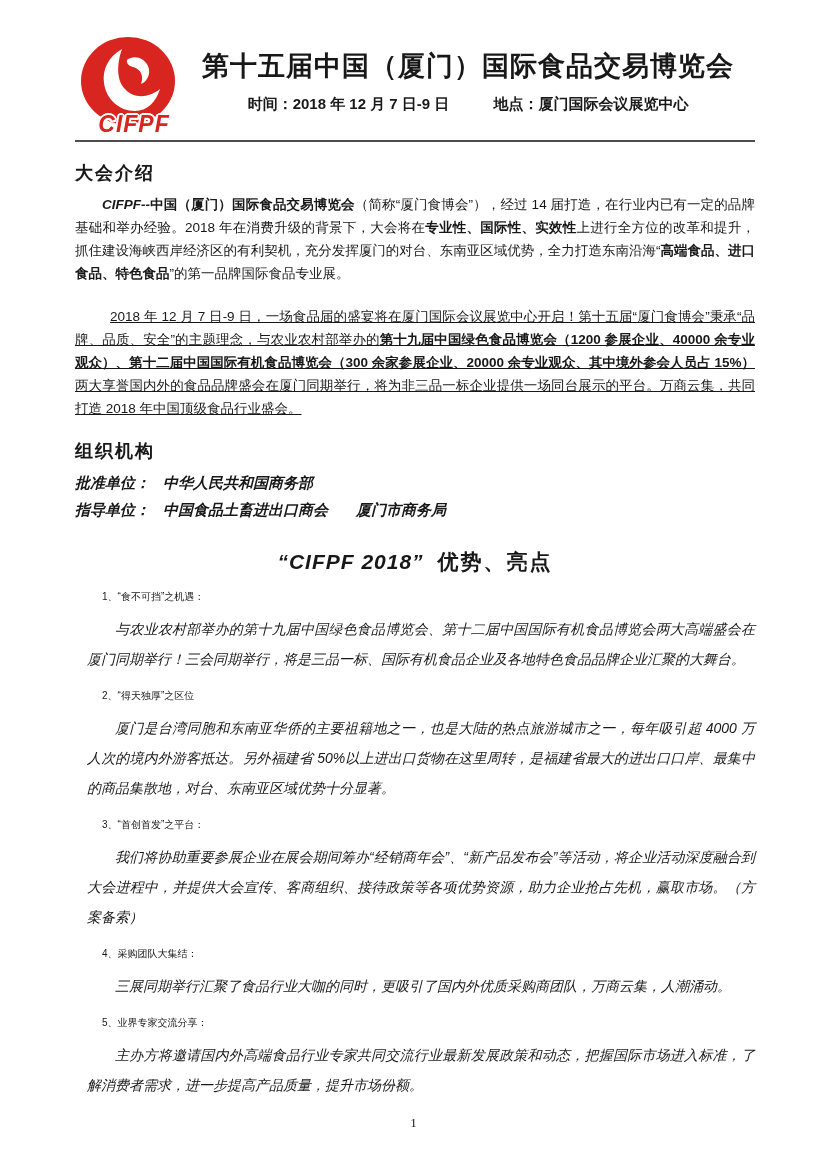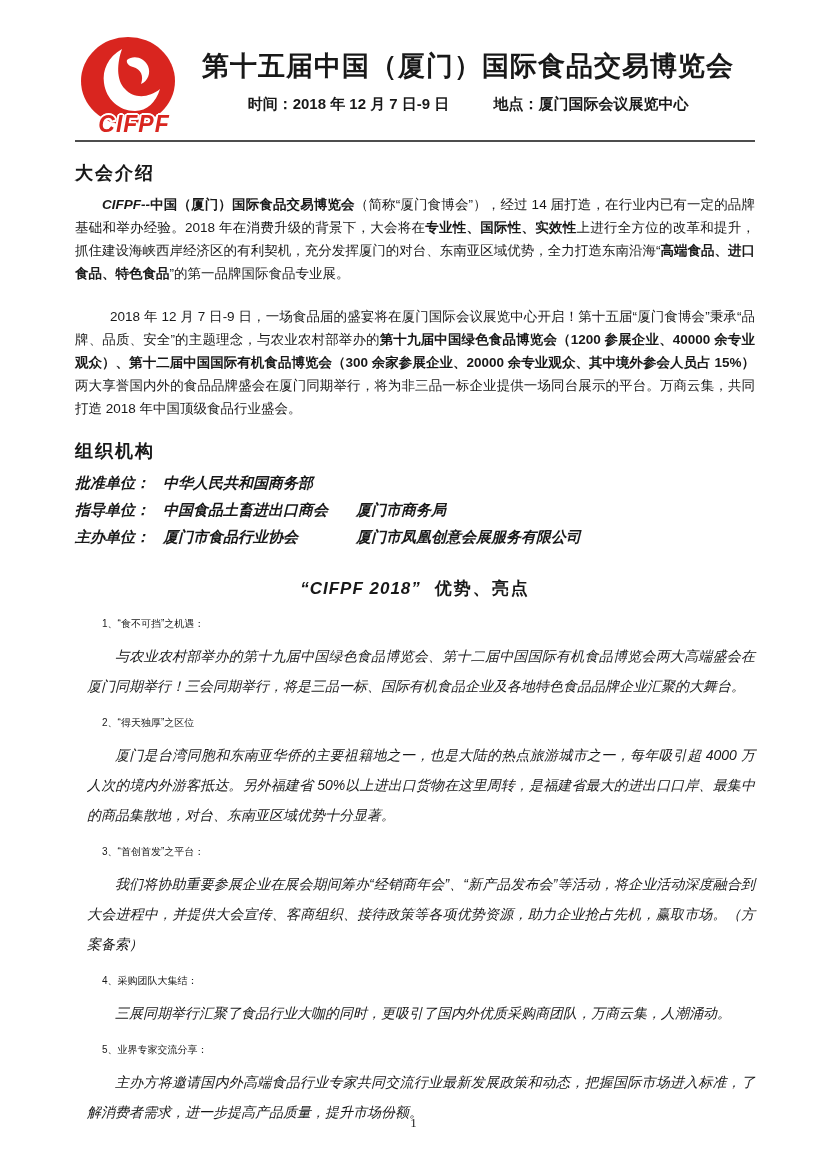--- a/index.html
+++ b/index.html
@@ -43,33 +43,33 @@
   
   .section-h {
     margin:20px 0 0 0; text-align:left;
     font-size:18px; font-weight:bold; letter-spacing:2px; line-height:22px;
   }
   .body-p {
     margin:9px 0 0 0;
     font-size:13.5px; line-height:23px;
     text-align:justify; text-indent:2em;
   }
-  .p2 { margin-top:20px; text-indent:2.6em; }
+  .p2 { margin-top:20px; text-indent:2.6em;text-decoration:underline; }
   .b  { font-weight:bold; }
   .bi { font-weight:bold; font-style:italic; }
 
   
   .org { margin-top:7px; }
   .org-row { display:flex; font-weight:bold; font-size:15px; line-height:27px;font-style:italic; }
   .org-label { width:88px; flex:none; }
   .org-col1 { width:193px; flex:none; }
   .org-col2 { flex:1; }
 
   
-  .cifpf-h { margin:26px 0 0 0; text-align:center; font-size:17px; line-height:26px; }
+  .cifpf-h { margin:26px 0 0 0; text-align:center; font-size:21px; line-height:26px; }
   .cifpf-h .quote { font-weight:bold; font-style:italic; letter-spacing:1px; }
   .cifpf-h .rest  { font-weight:bold; letter-spacing:2px; margin-left:14px; }
   .item-h {
     margin:12px 0 0 0; padding-left:27px;
     font-size:10px; font-weight:normal; line-height:20px;
   }
   .item-p {
     margin:7px 0 0 12px;
     font-size:14px; line-height:30px;
     text-align:justify; text-indent:2em;font-style:italic;
@@ -129,25 +129,20 @@
       <div class="org-row">
         <span class="org-label">批准单位：</span>
         <span class="org-col1">中华人民共和国商务部</span>
         <span class="org-col2"></span>
       </div>
       <div class="org-row">
         <span class="org-label">指导单位：</span>
         <span class="org-col1">中国食品土畜进出口商会</span>
         <span class="org-col2">厦门市商务局</span>
       </div>
-      <div class="org-row">
-        <span class="org-label">主办单位：</span>
-        <span class="org-col1">厦门市食品行业协会</span>
-        <span class="org-col2">厦门市凤凰创意会展服务有限公司</span>
-      </div>
     </div>
 
     <h2 class="cifpf-h"><span class="quote">“CIFPF 2018”</span><span class="rest">优势、亮点</span></h2>
 
     <h3 class="item-h">1、“食不可挡”之机遇：</h3>
     <p class="item-p">与农业农村部举办的第十九届中国绿色食品博览会、第十二届中国国际有机食品博览会两大高端盛会在厦门同期举行！三会同期举行，将是三品一标、国际有机食品企业及各地特色食品品牌企业汇聚的大舞台。</p>
 
     <h3 class="item-h">2、“得天独厚”之区位</h3>
     <p class="item-p">厦门是台湾同胞和东南亚华侨的主要祖籍地之一，也是大陆的热点旅游城市之一，每年吸引超 4000 万人次的境内外游客抵达。另外福建省 50%以上进出口货物在这里周转，是福建省最大的进出口口岸、最集中的商品集散地，对台、东南亚区域优势十分显著。</p>
 

